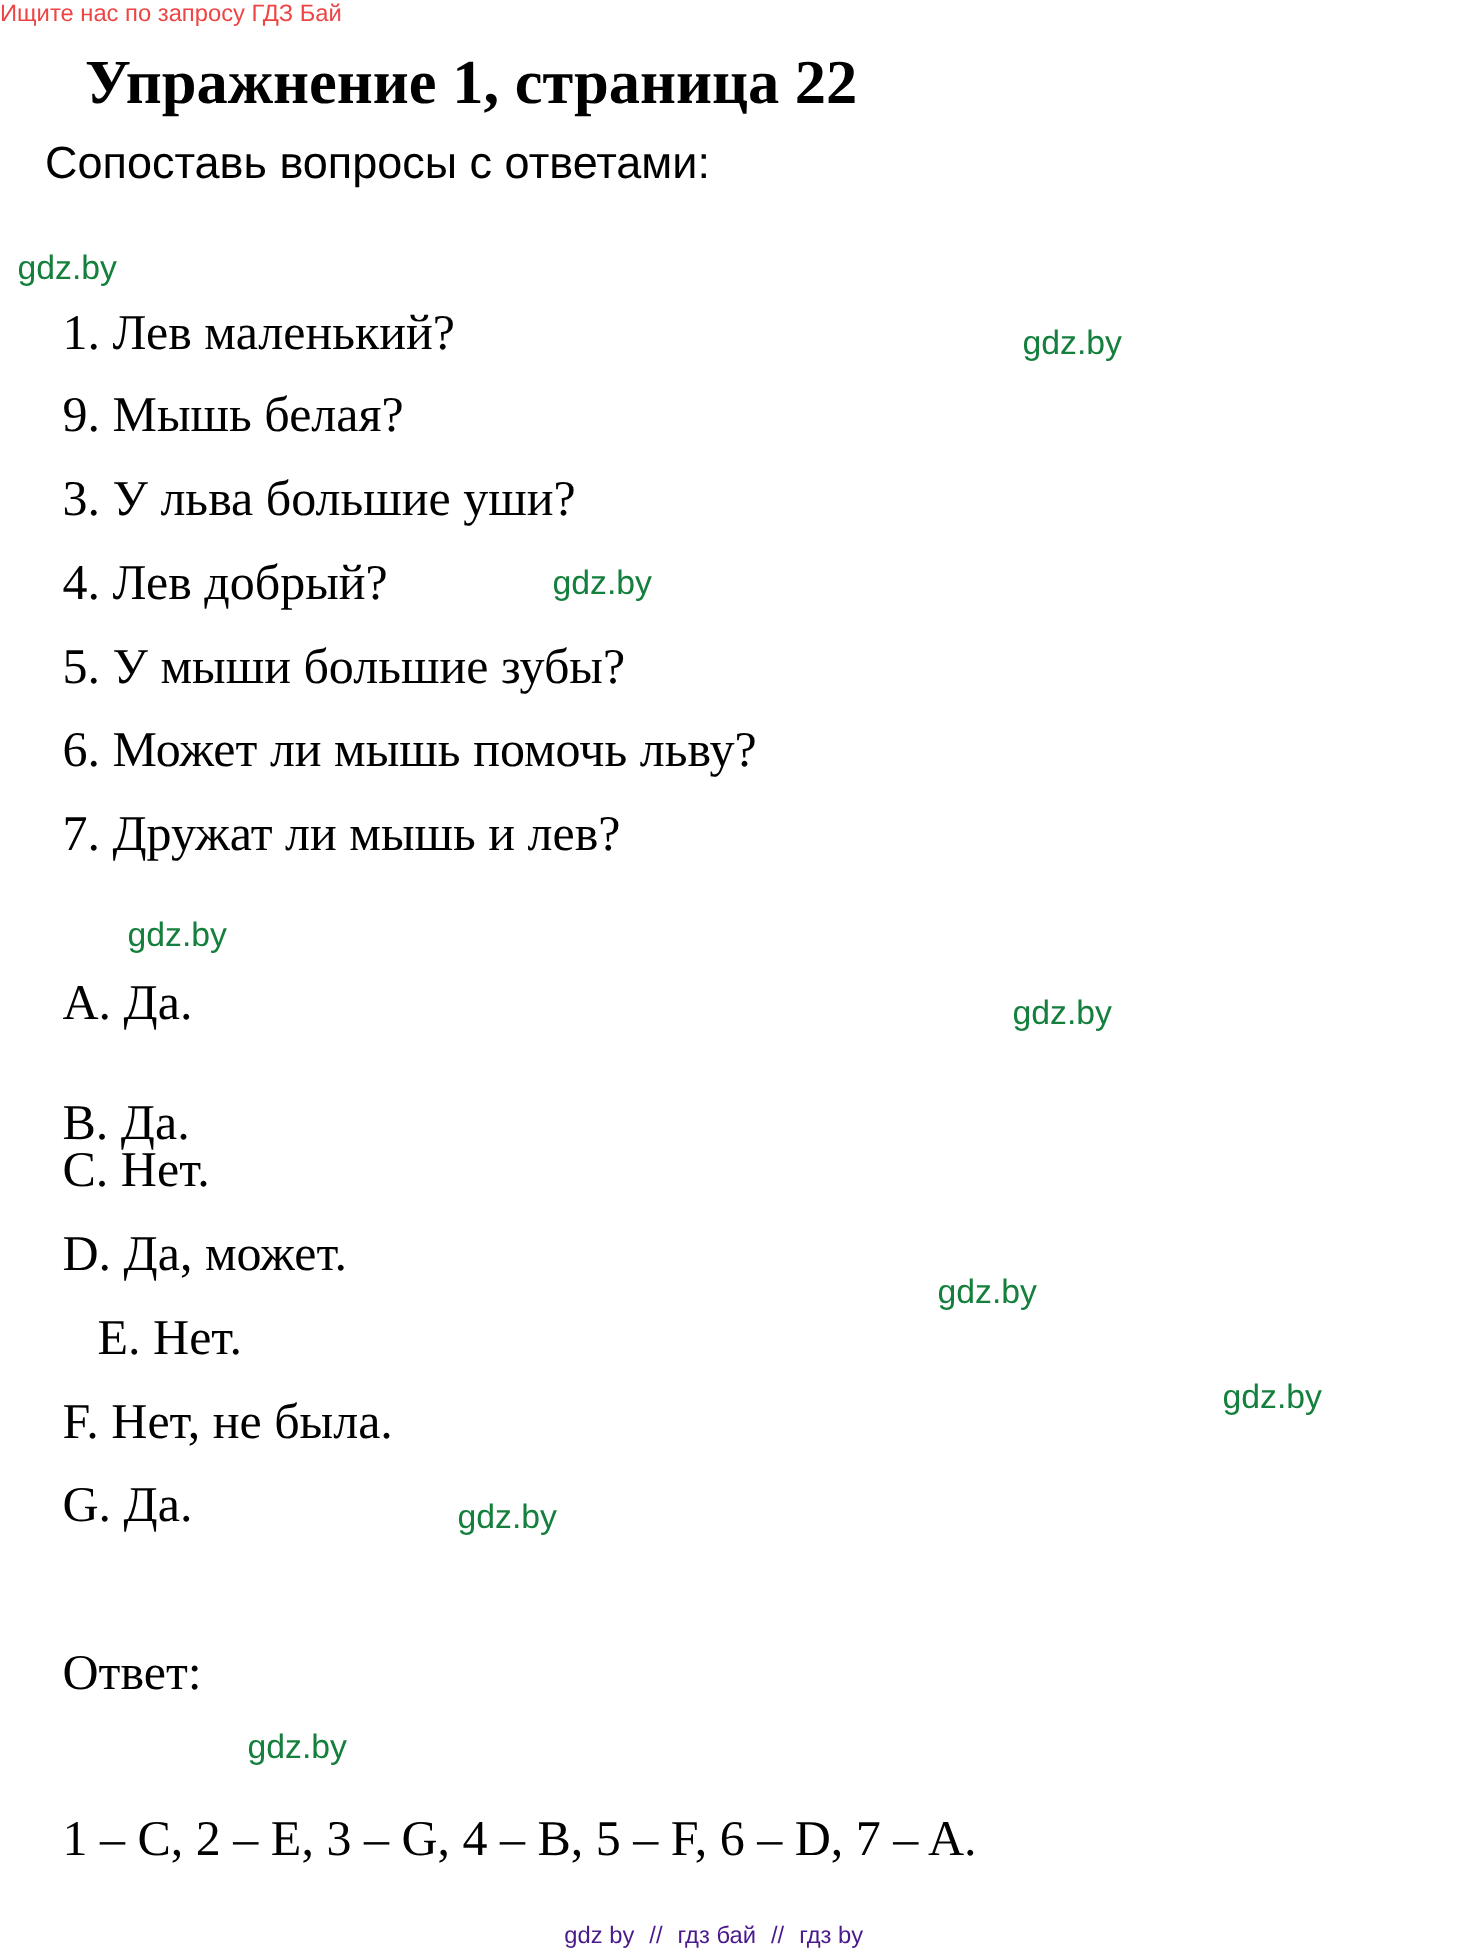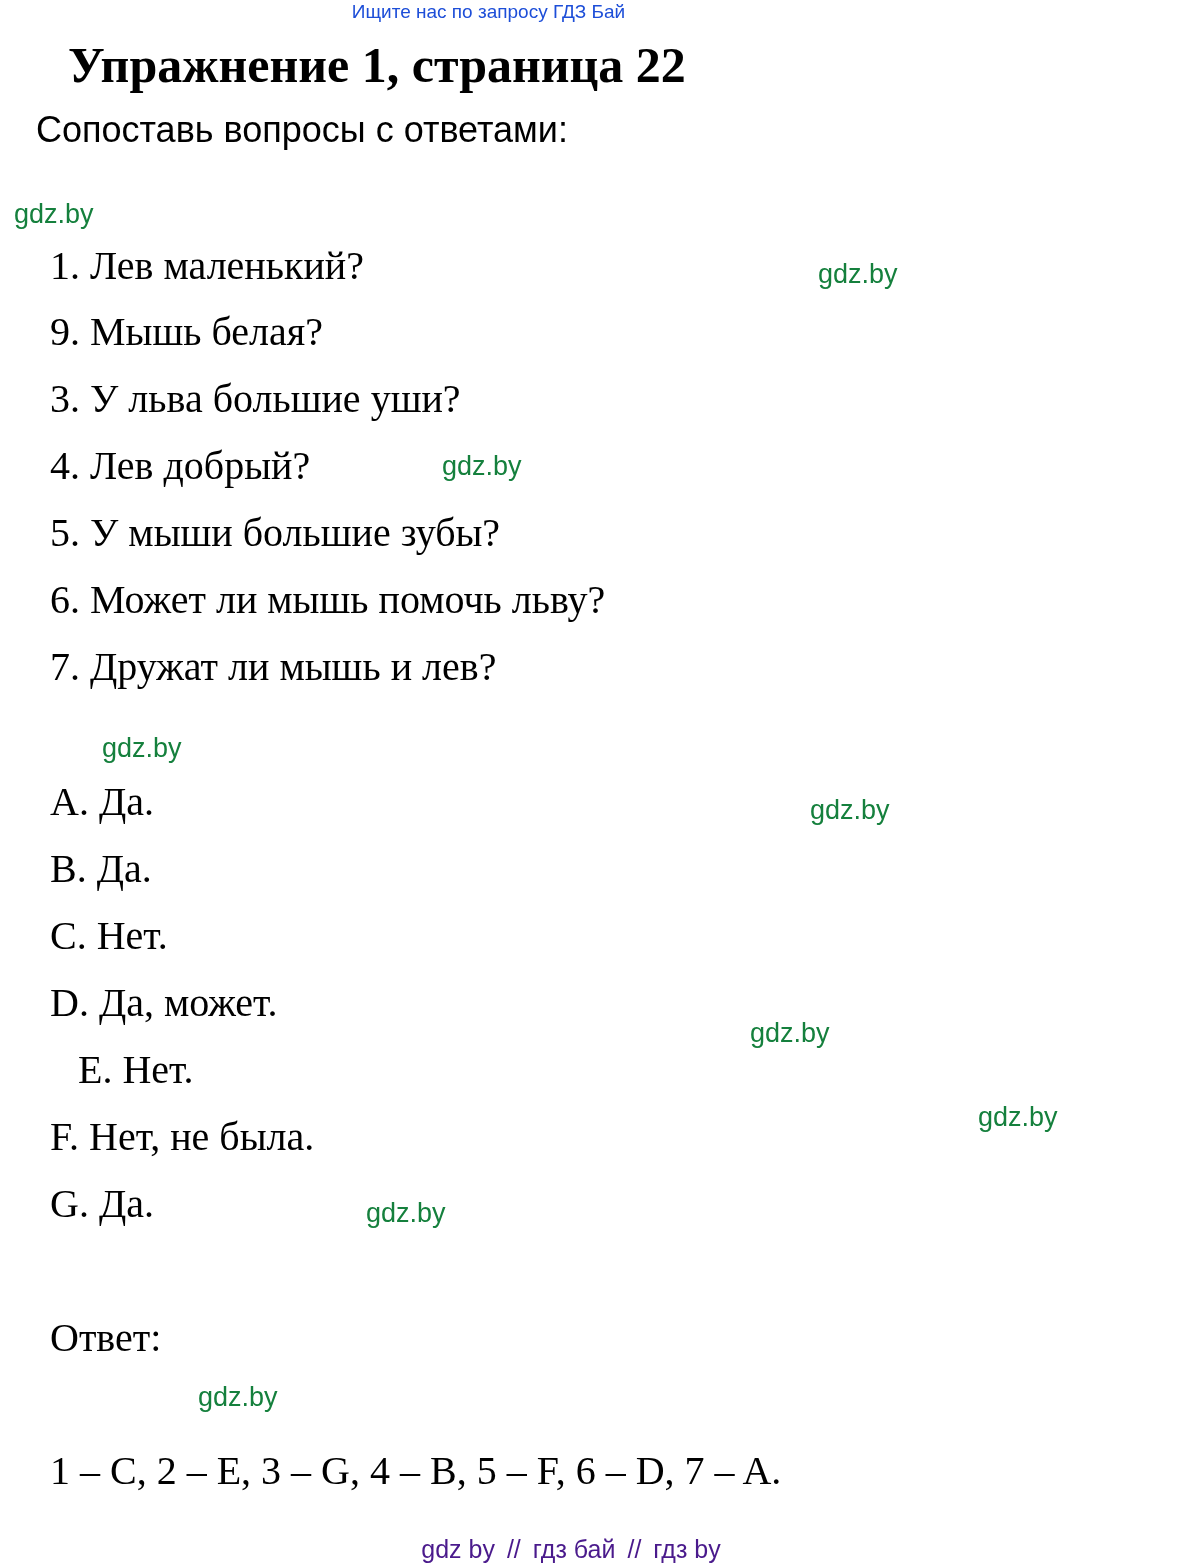--- a/index.html
+++ b/index.html
@@ -1,38 +1,38 @@
 <!DOCTYPE html>
 <html><head>
 <meta charset="utf-8">
 <style>
   html, body { margin: 0; padding: 0; background: #ffffff; }
   body { width: 1187px; height: 1565px; position: relative; overflow: hidden; color: #000; }
   .top-banner {
-    position: absolute; left: 0; top: 0; width: 977px; text-align: center;
-    font-family: "Liberation Sans", sans-serif; font-size: 19px; color: #1d4ed8; line-height: 24px;
+    position: absolute; left: 0; top: 0; width: 977px; 
+    font-family: "Liberation Sans", sans-serif; font-size: 19px; color: #ef4444; line-height: 24px;
   }
   .title {
     position: absolute; left: 68px; top: 36px;
     font-family: "Liberation Serif", serif; font-weight: bold; font-size: 50px; line-height: 58px;
   }
   .subtitle {
     position: absolute; left: 36px; top: 100px;
     font-family: Liberation Sans, sans-serif; font-size: 36px; line-height: 60px;
   }
   .line {
     position: absolute; left: 50px;
     font-family: "Liberation Serif", serif; font-size: 40px; line-height: 60px; white-space: nowrap;
   }
   .wm {
     position: absolute; font-family: "Liberation Sans", sans-serif; font-size: 27px; color: #15803d; line-height: 32px;
   }
   .footer {
     position: absolute; left: 0; top: 1536px; width: 1142px; text-align: center;
-    font-family: "Liberation Sans", sans-serif; font-size: 25px; color: #4a1a8c; line-height: 26px;
+    font-family: "Liberation Sans", sans-serif; font-size: 19px; color: #4a1a8c; line-height: 26px;
   }
   .footer .sep { margin: 0 12px; }
 </style>
 </head>
 <body>
 
 <div class="top-banner">Ищите нас по запросу ГДЗ Бай</div>
 
 <div class="title">Упражнение 1, страница 22</div>
 <div class="subtitle">Сопоставь вопросы с ответами:</div>
@@ -46,21 +46,21 @@
 <div class="line" style="top:436px;">4. Лев добрый?</div>
 <div class="wm" style="left:442px; top:450px;">gdz.by</div>
 <div class="line" style="top:503px;">5. У мыши большие зубы?</div>
 <div class="line" style="top:570px;">6. Может ли мышь помочь льву?</div>
 <div class="line" style="top:637px;">7. Дружат ли мышь и лев?</div>
 
 <div class="wm" style="left:102px; top:732px;">gdz.by</div>
 
 <div class="line" style="top:772px;">A. Да.</div>
 <div class="wm" style="left:810px; top:794px;">gdz.by</div>
-<div class="line" style="top:839px;">B. Да.</div>
+<div class="line" style="top:868px;">B. Да.</div>
 <div class="line" style="top:906px;">C. Нет.</div>
 <div class="line" style="top:973px;">D. Да, может.</div>
 <div class="wm" style="left:750px; top:1017px;">gdz.by</div>
 <div class="line" style="top:1040px;margin-left:28px;">E. Нет.</div>
 <div class="wm" style="left:978px; top:1101px;">gdz.by</div>
 <div class="line" style="top:1107px;">F. Нет, не была.</div>
 <div class="line" style="top:1174px;">G. Да.</div>
 <div class="wm" style="left:366px; top:1197px;">gdz.by</div>
 
 <div class="line" style="top:1308px;">Ответ:</div>

